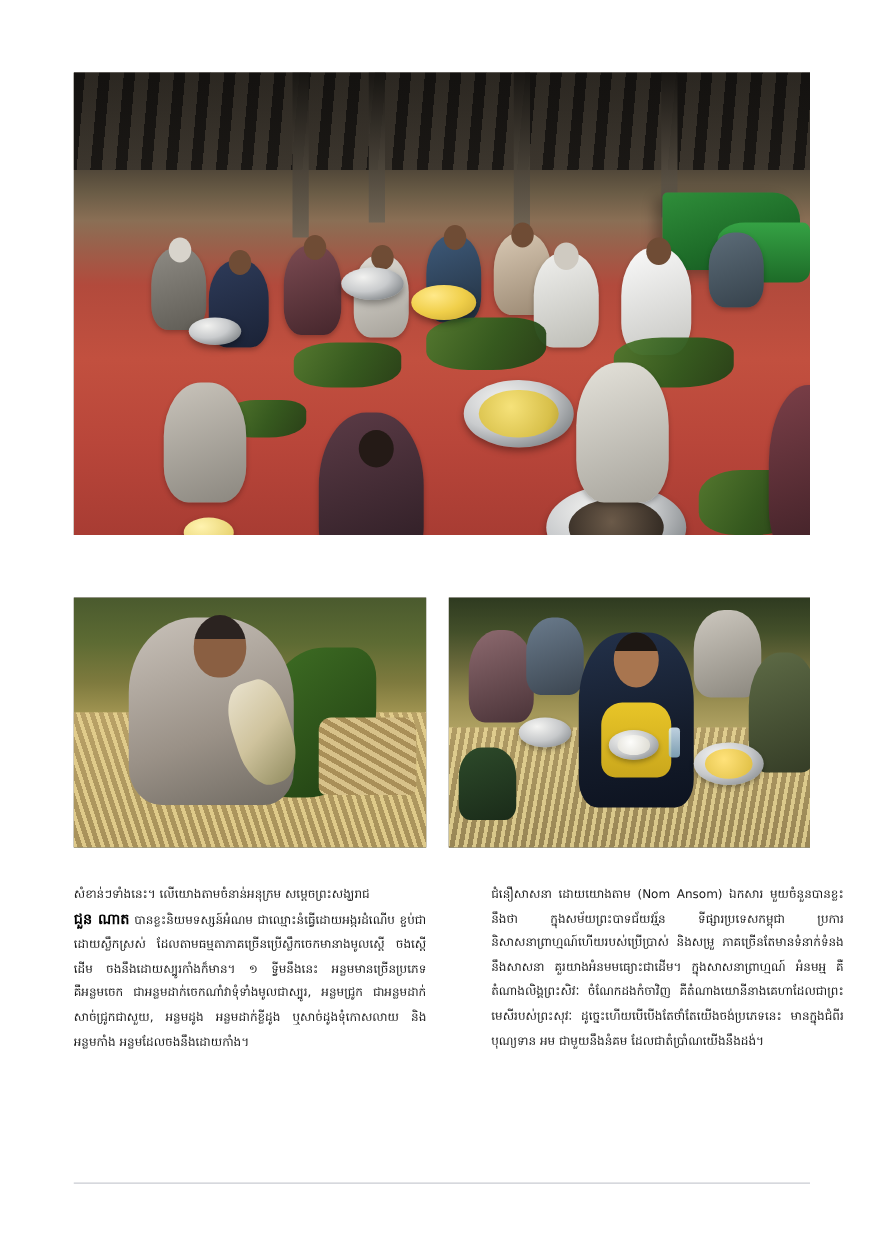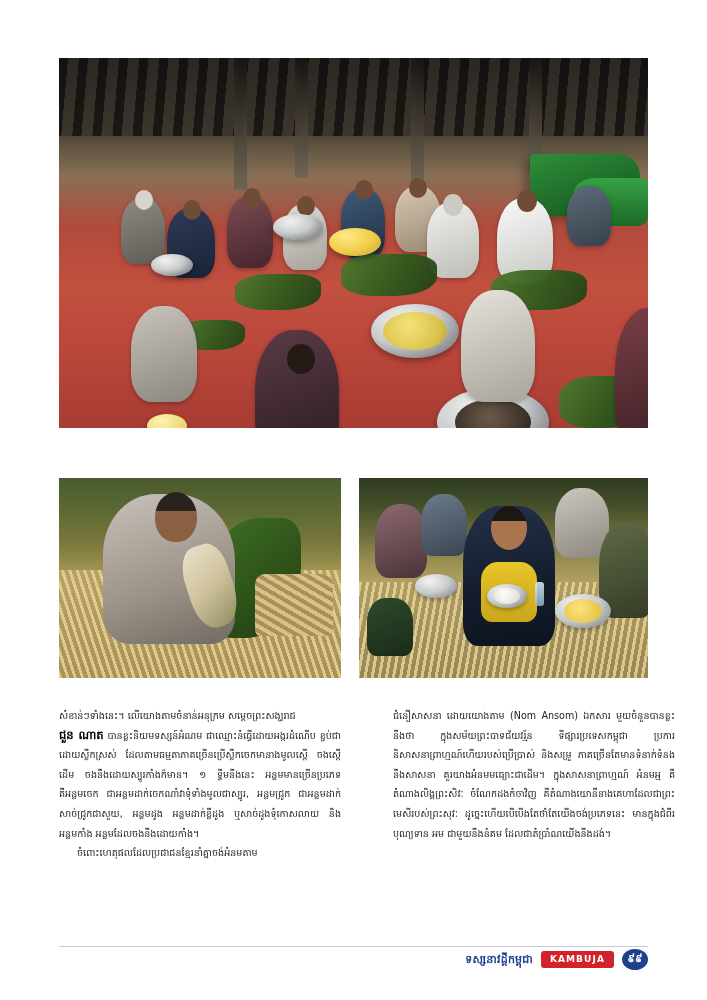--- a/index.html
+++ b/index.html
@@ -362,29 +362,23 @@
     <div class="bowlR yellowR" style="left:196px;top:116px;width:56px;height:34px;"></div>
     <div class="bowlR white" style="left:128px;top:106px;width:40px;height:24px;"></div>
     <div class="bowlR" style="left:56px;top:96px;width:42px;height:24px;"></div>
     <div class="bottleR" style="left:176px;top:104px;"></div>
     <div class="pers" style="left:8px;top:120px;width:46px;height:58px;background:linear-gradient(160deg,#2d4a2a,#1a2b19);border-radius:40% 40% 20% 20%;"></div>
   </div>
 
   <div class="col" id="col-left">
     <p><span>សំខាន់ៗទាំងនេះ។ លើយោងតាមចំនាន់អនុក្រម សម្ដេចព្រះសង្ឃរាជ</span></p>
     <p><span class="byline">ជួន ណាត</span><span> បានខ្លះនិយមទស្សន៍អំណម ជាឈ្មោះនំធ្វើដោយអង្ករដំណើប ខ្ចប់ជាដោយស្លឹកស្រស់ ដែលតាមធម្មតាភាគច្រើនប្រើស្លឹកចេកមានាងមូលស្តើ ចងស្តើដើម ចងនឹងដោយស្បូរកាំងក៏មាន។ ១ ទ្វីមនឹងនេះ អន្លមមានច្រើនប្រភេទ គឺអន្លមចេក ជាអន្លមដាក់ចេកណាំវាទុំទាំងមូលជាស្បូរ, អន្លមជ្រូក ជាអន្លមដាក់សាច់ជ្រូកជាសួយ, អន្លមដូង អន្លមដាក់ខ្លីដូង ឬសាច់ដូងទុំកោសលាយ និងអន្លមកាំង អន្លមដែលចងនឹងដោយកាំង។</span></p>
-    <p class="indent"><span>ចំពោះហេតុផលដែលប្រជាជនខ្មែរនាំគ្នាចង់អំនមតាម</span></p>
   </div>
 
   <div class="col" id="col-right">
     <p><span>ជំនឿសាសនា ដោយយោងតាម (Nom Ansom) ឯកសារ មួយចំនួនបានខ្លះនឹងថា ក្នុងសម័យព្រះបាទជ័យវរ្ម័ន ទីផ្សារប្រទេសកម្ពុជា ប្រការនិសាសនាព្រាហ្មណ៍ហើយរបស់ប្រើប្រាស់ និងសម្រួ ភាគច្រើនតែមានទំនាក់ទំនងនឹងសាសនា គួរយាងអំនមមធ្យោះជាដើម។ ក្នុងសាសនាព្រាហ្មណ៍ អំនមអ្ម គឺតំណាងលិង្គព្រះសិវៈ ចំណែកដងកំចាវិញ គឺតំណាងយោនីនាងគេហាដែលជាព្រះមេសីរបស់ព្រះសុវៈ ដូច្នេះហើយបេីបើងតែថាំតែយើងចង់ប្រភេទនេះ មានក្នុងជំពីរបុណ្យទាន អម ជាមួយនឹងនំគម ដែលជាតំប្រាំណយើងនឹងដង់។</span></p>
   </div>
 
   <div class="footer">
     <div class="footer-rule"></div>
-    <div class="footer-inner">
-      <span class="footer-khmer">ទស្សនាវដ្ដីកម្ពុជា</span>
-      <span class="footer-badge">KAMBUJA</span>
-      <span class="footer-page">៩៩</span>
-    </div>
   </div>
 
 </div>
 
 </body></html>

